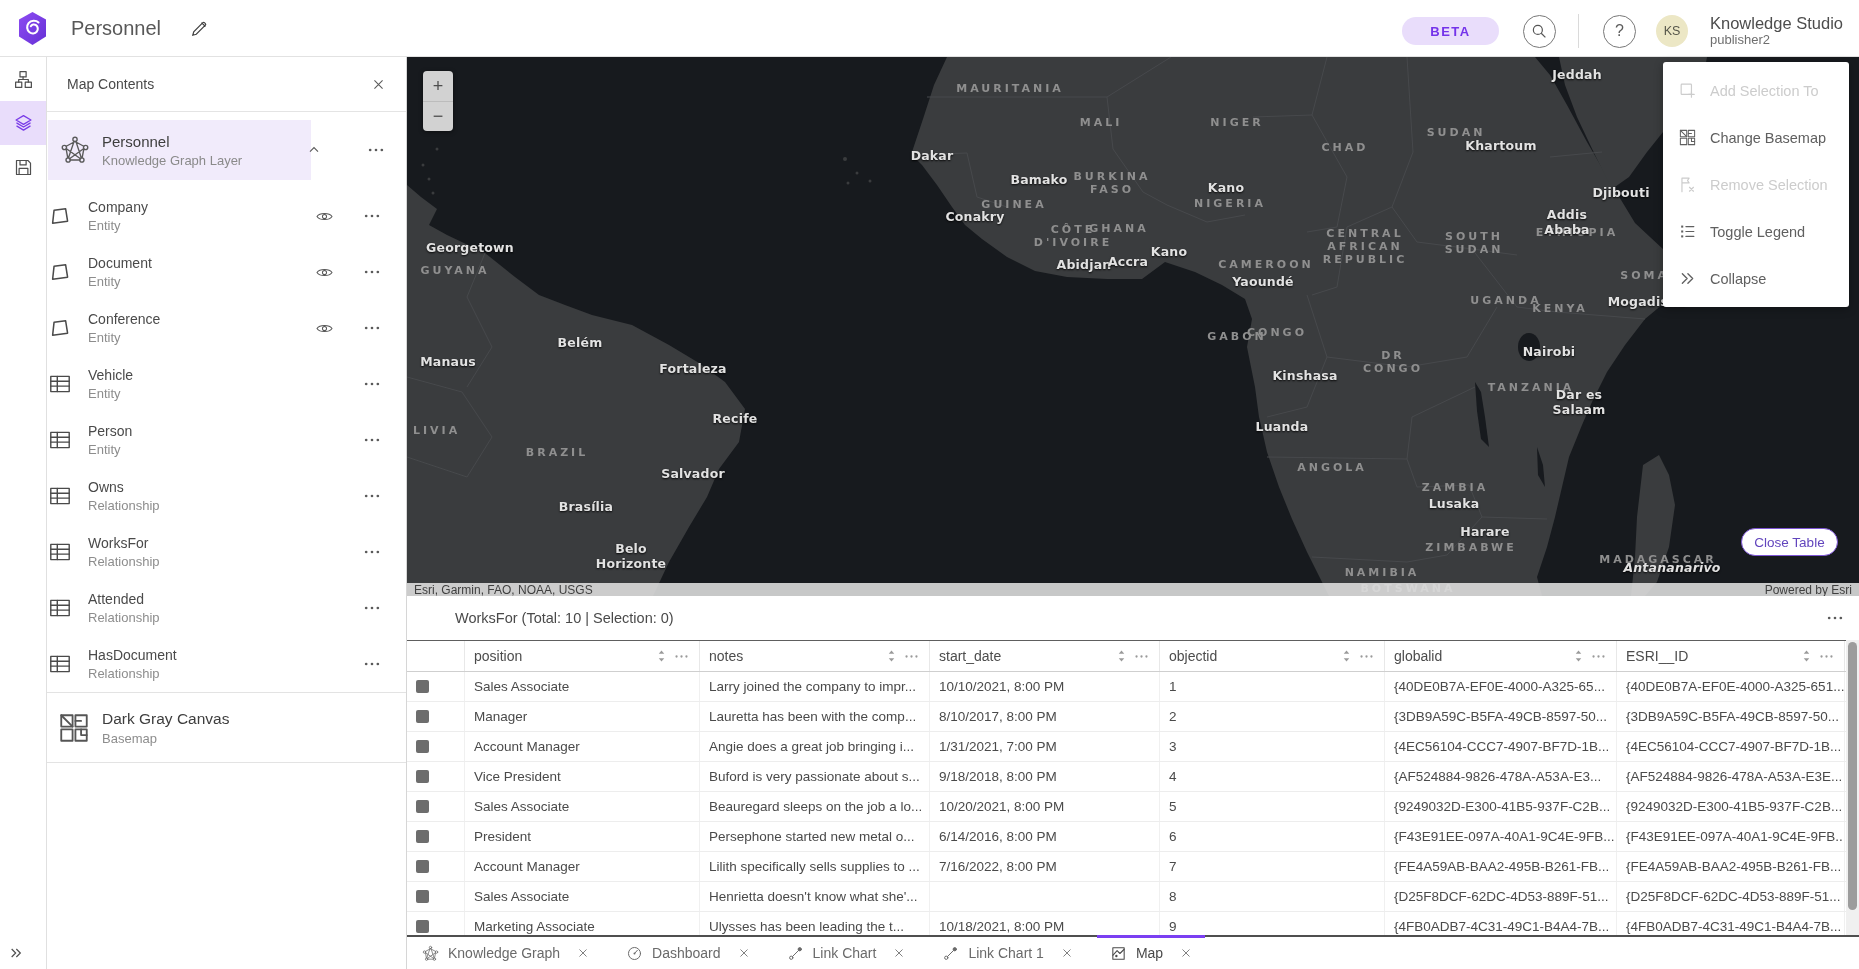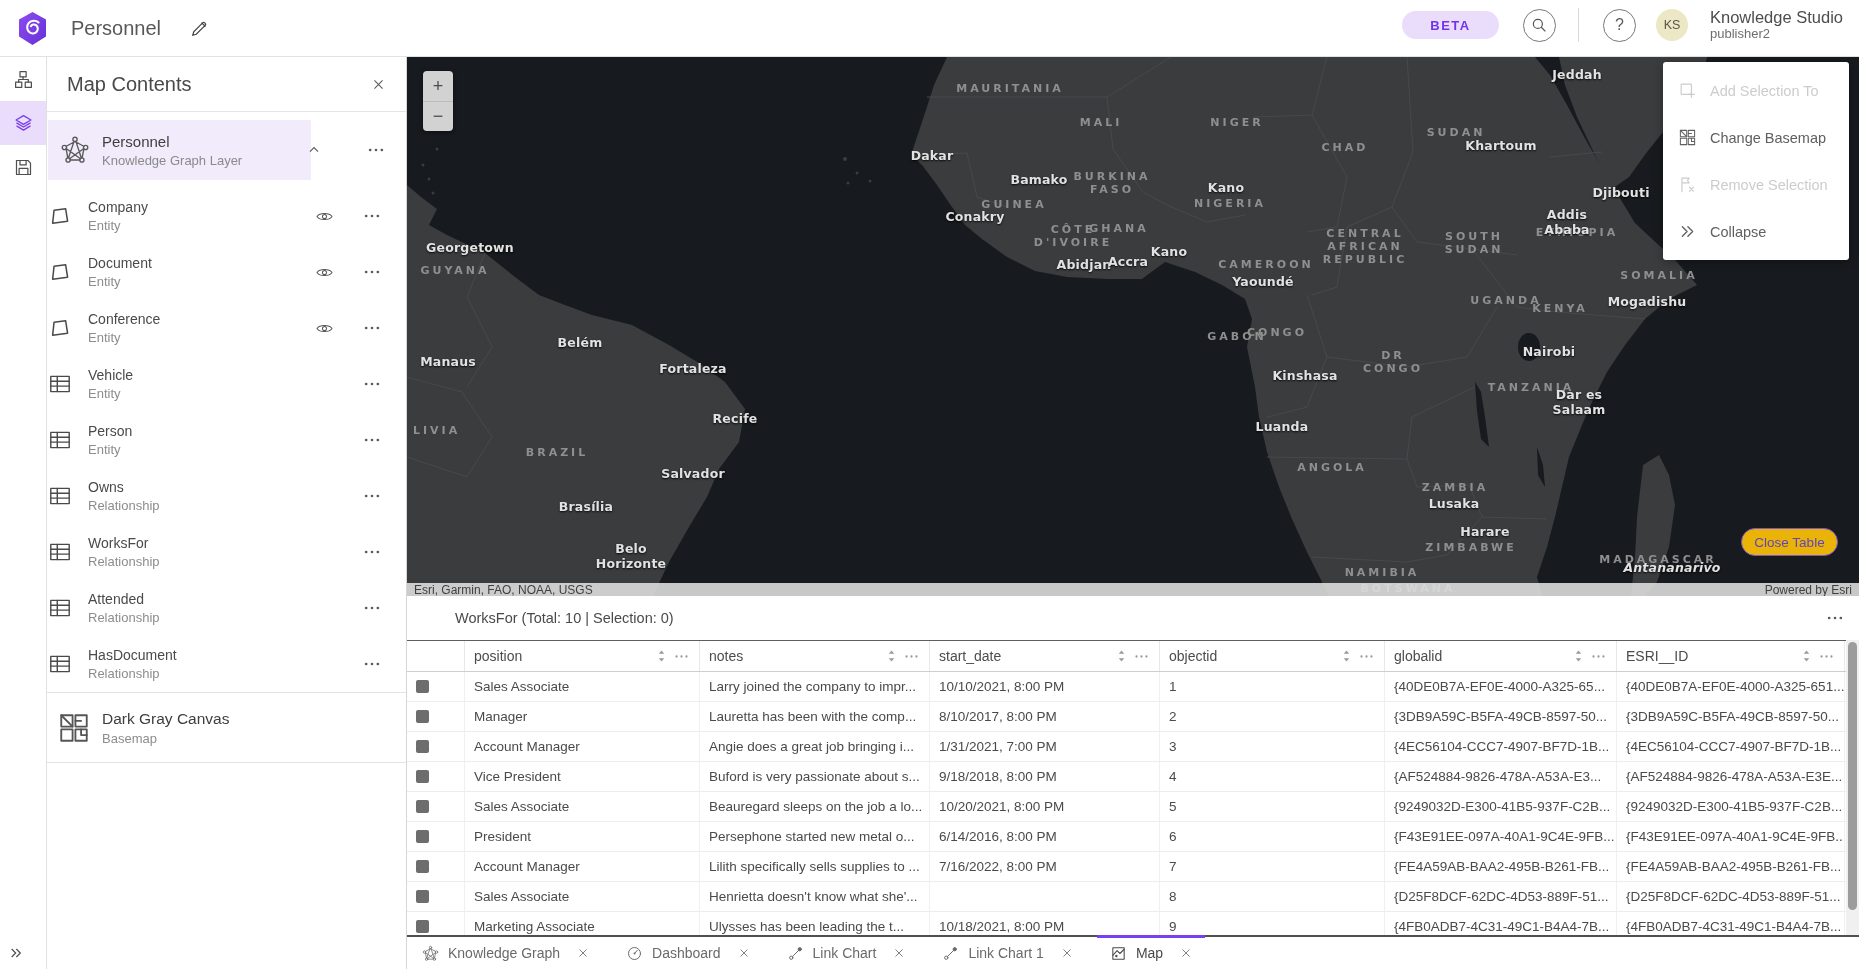--- a/index.html
+++ b/index.html
@@ -7,21 +7,21 @@
   body { position:relative; font-family:"Liberation Sans",sans-serif; background:#fff; overflow:hidden; color:#4a4a4a; }
   .icon svg { display:block; }
   .icon { display:inline-flex; align-items:center; justify-content:center; }
 
   
   .topbar { position:absolute; left:0; top:0; width:100%; height:57px; background:#fff;
             border-bottom:1px solid #e2e2e2; display:flex; align-items:center; z-index:50; }
   .logo { width:35px; height:35px; margin-left:15px; }
   .app-title { margin-left:21px; font-size:20px; color:#585858; }
   .pencil-btn { margin-left:29px; color:#404040; cursor:pointer; }
-  .topbar-right { position:absolute; right:0; top:0; height:50px; display:flex; align-items:center; }
+  .topbar-right { position:absolute; right:0; top:6px; height:50px; display:flex; align-items:center; }
   .beta-pill { width:97px; height:28px; border-radius:14px; background:#e9ddfb; color:#7433ea;
                font-weight:bold; font-size:13px; letter-spacing:1.5px; display:flex; align-items:center; justify-content:center; }
   .circle-btn { width:33px; height:33px; border-radius:50%; border:1px solid #787878; color:#555;
                 display:flex; align-items:center; justify-content:center; margin-left:24px; background:#fff; }
   .circle-btn.help { font-size:16px; color:#5c5c5c; }
   .tb-divider { width:1px; height:34px; background:#dadada; margin-left:22px; }
   .avatar { width:32px; height:32px; border-radius:50%; background:#ece7c5; color:#56564a; font-size:12.5px;
             display:flex; align-items:center; justify-content:center; margin-left:20px; }
   .user-block { margin-left:22px; margin-right:16px; line-height:1.12; }
   .user-name { font-size:16.5px; color:#4d4d4d; }
@@ -32,21 +32,21 @@
           border-right:1px solid #e0e0e0; z-index:40; }
   .rail-item { height:44px; display:flex; align-items:center; justify-content:center; color:#4f4f4f; cursor:pointer; }
   .rail-item.active { background:#e9ddfb; color:#7a3ce8; }
   .rail-expand { position:absolute; bottom:8px; left:8px; color:#4f4f4f; cursor:pointer; }
 
   
   .panel { position:absolute; left:47px; top:57px; bottom:0; width:360px; background:#fff;
            border-right:1px solid #d6d6d6; z-index:40; }
   .panel-head { height:55px; display:flex; align-items:center; justify-content:space-between;
                 padding:0 20px; border-bottom:1px solid #e4e4e4; }
-  .panel-title { font-size:20px; color:#494949;text-align:right; }
+  .panel-title { font-size:14px; color:#494949;text-align:right; }
   .panel-close { color:#5a5a5a; cursor:pointer; }
   .kg-row { margin-top:8px; height:60px; position:relative; display:flex; align-items:center; }
   .kg-hl { position:absolute; left:1px; top:0; bottom:0; width:263px; background:#f1ebfb; }
   .kg-icon { position:relative; margin-left:13px; color:#5a5a5a; }
   .kg-text { position:relative; margin-left:12px; width:190px; }
   .kg-name { font-size:15px; color:#3e3e3e; }
   .kg-sub { font-size:13px; color:#8a8a8a; margin-top:3px; }
   .kg-chevron { position:relative; margin-left:14px; color:#595959; cursor:pointer; }
   .kg-dots { position:absolute; right:20px; color:#595959; cursor:pointer; }
   .layer-list { margin-top:8px; }
@@ -72,21 +72,21 @@
   .map-label.city { color:#e2e2e2; font-size:12.5px; font-weight:bold; letter-spacing:0.2px; text-shadow:0 1px 2px rgba(0,0,0,.9); }
   .map-label.edge { transform:translate(0,-50%); text-align:left; }
   .zoomctl { position:absolute; left:16px; top:14px; width:30px; background:#d2d2d2; border-radius:4px;
              box-shadow:0 1px 4px rgba(0,0,0,.5); overflow:hidden; }
   .zbtn { height:30px; display:flex; align-items:center; justify-content:center; font-size:18px; color:#4d4d4d; cursor:pointer; }
   .zbtn + .zbtn { border-top:1px solid #bcbcbc; }
   .attribution { position:absolute; left:0; right:0; bottom:0; height:13px; background:rgba(224,224,224,.88);
                  display:flex; align-items:center; justify-content:space-between; padding:0 7px;
                  font-size:12px; color:#3f3f3f; z-index:6; }
   .close-table { position:absolute; right:21px; bottom:40px; width:97px; height:28px; border-radius:15px;
-                 background:#eab308; border:1.5px solid #7d55d4; color:#6245bd; font-size:13.5px;
+                 background:#ffffff; border:1.5px solid #7d55d4; color:#6245bd; font-size:13.5px;
                  display:flex; align-items:center; justify-content:center; cursor:pointer; z-index:7; }
 
   
   .context-menu { position:absolute; left:1663px; top:62px; width:186px; background:#fff; border-radius:3px;
                   box-shadow:0 2px 10px rgba(0,0,0,.3); z-index:60; padding:5px 0; }
   .menu-item { height:47px; display:flex; align-items:center; gap:13px; padding:0 15px;
                font-size:14.5px; color:#606060; cursor:pointer; }
   .menu-item.disabled { color:#cccccc; cursor:default; }
 
   
@@ -598,20 +598,31 @@
         <span class="icon" style="width: 19px; height: 19px;">
           <svg width="100%" height="100%" viewBox="0 0 24 24" fill="none" stroke="currentColor" stroke-width="1.5" stroke-linejoin="round" stroke-linecap="round">
             <path d="M5 21V4h9l-2 3 2 3H5"></path>
             <path d="m14.5 15.5 5 5m0-5-5 5"></path>
           </svg>
         </span>
         <span>Remove Selection</span>
       </div>
       <div class="menu-item">
         <span class="icon" style="width: 19px; height: 19px;">
+          <svg width="100%" height="100%" viewBox="0 0 24 24" fill="none" stroke="currentColor" stroke-width="1.5" stroke-linejoin="round" stroke-linecap="round">
+            <rect x="4" y="4.5" width="2.6" height="2.6" fill="currentColor" stroke="none"></rect>
+            <rect x="4" y="10.7" width="2.6" height="2.6" fill="currentColor" stroke="none"></rect>
+            <rect x="4" y="16.9" width="2.6" height="2.6" fill="currentColor" stroke="none"></rect>
+            <path d="M10 5.8h10M10 12h10M10 18.2h10"></path>
+          </svg>
+        </span>
+        <span>Toggle Legend</span>
+      </div>
+      <div class="menu-item">
+        <span class="icon" style="width: 19px; height: 19px;">
           <svg width="100%" height="100%" viewBox="0 0 24 24" fill="none" stroke="currentColor" stroke-width="1.7" stroke-linejoin="round" stroke-linecap="round">
             <path d="m5.5 6 6 6-6 6M12.5 6l6 6-6 6"></path>
           </svg>
         </span>
         <span>Collapse</span>
       </div>
     </div>
 </div>
 
 <div class="tablewrap">

